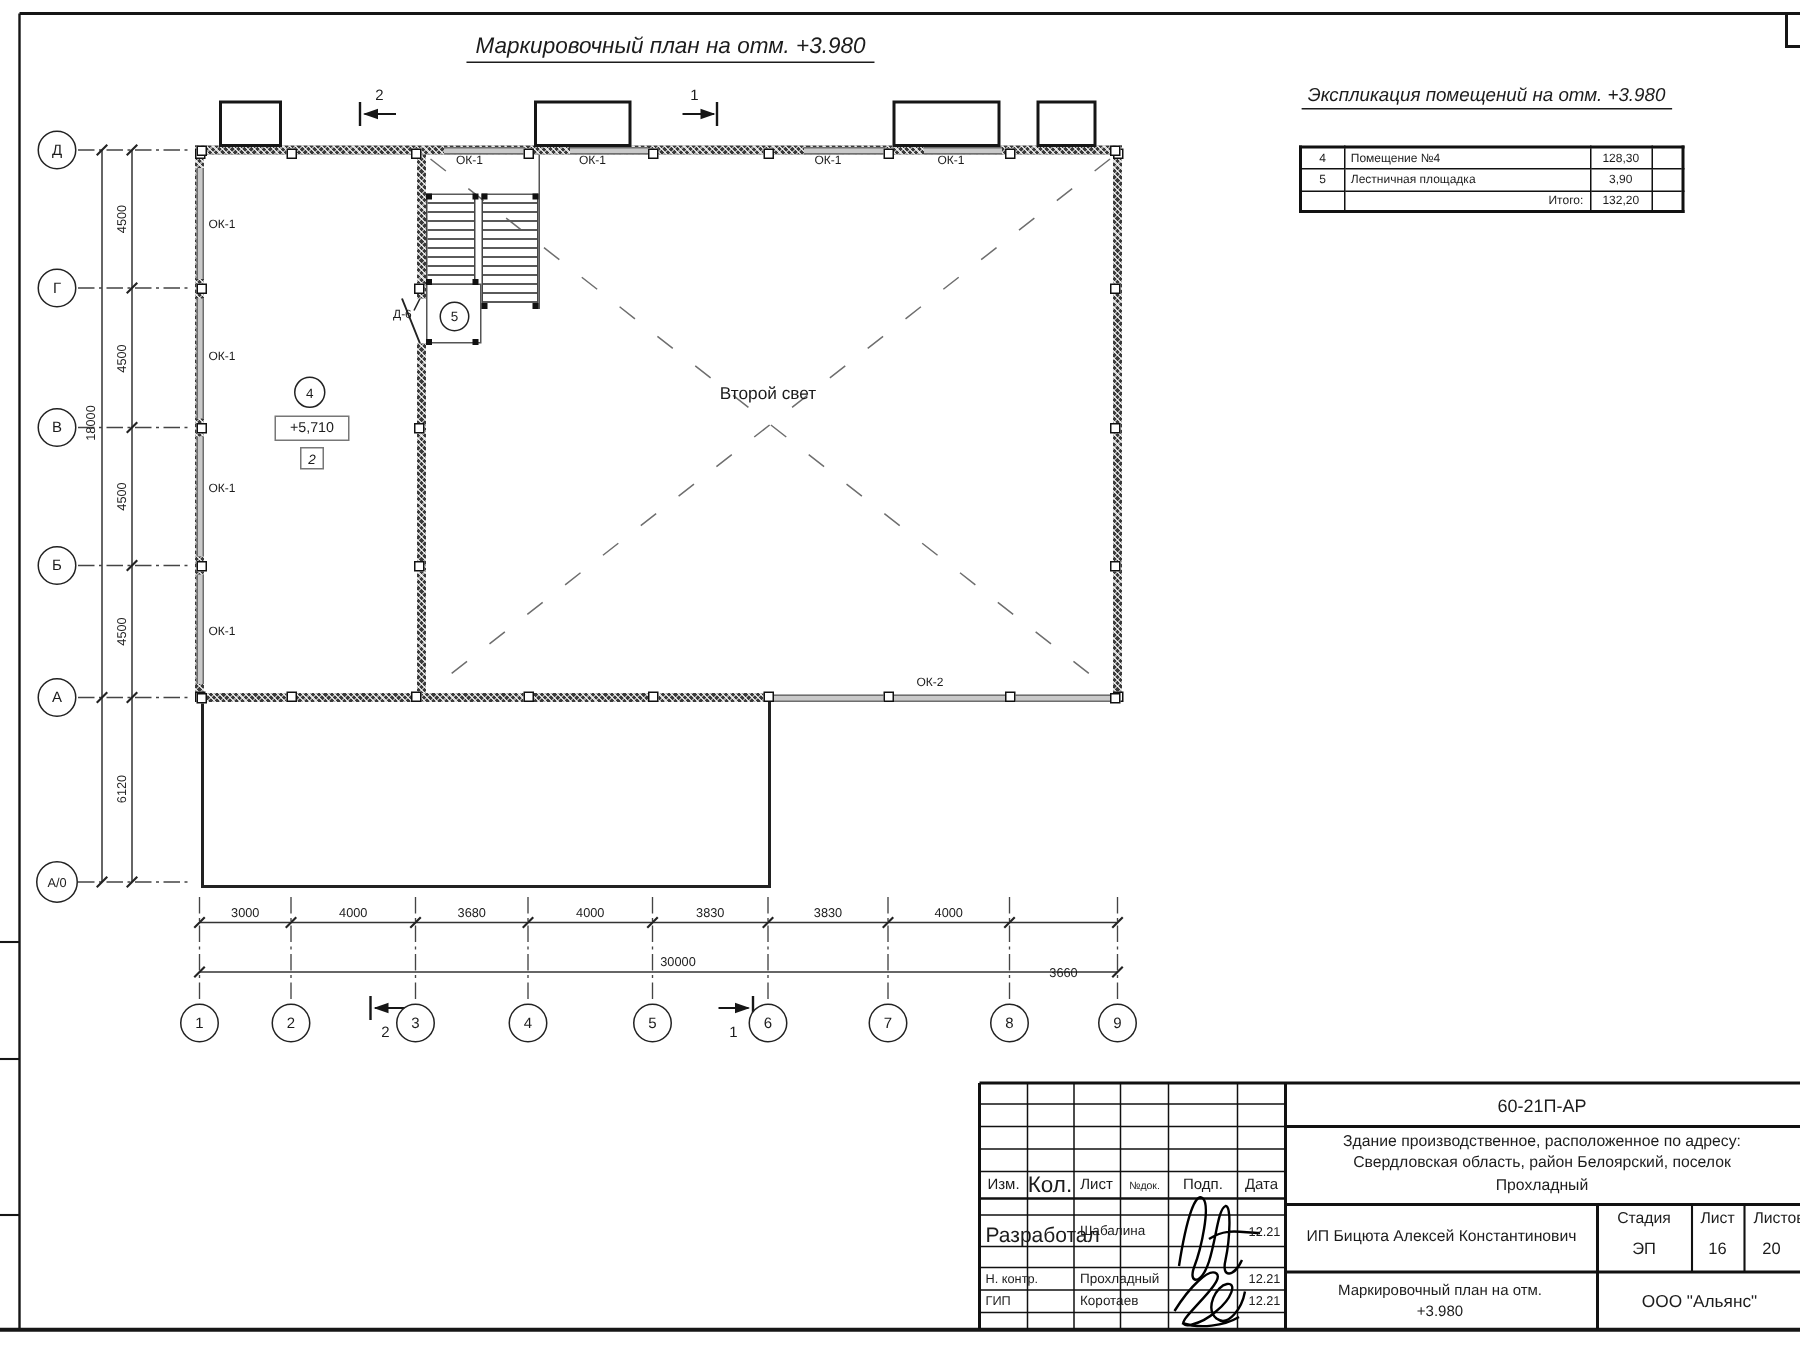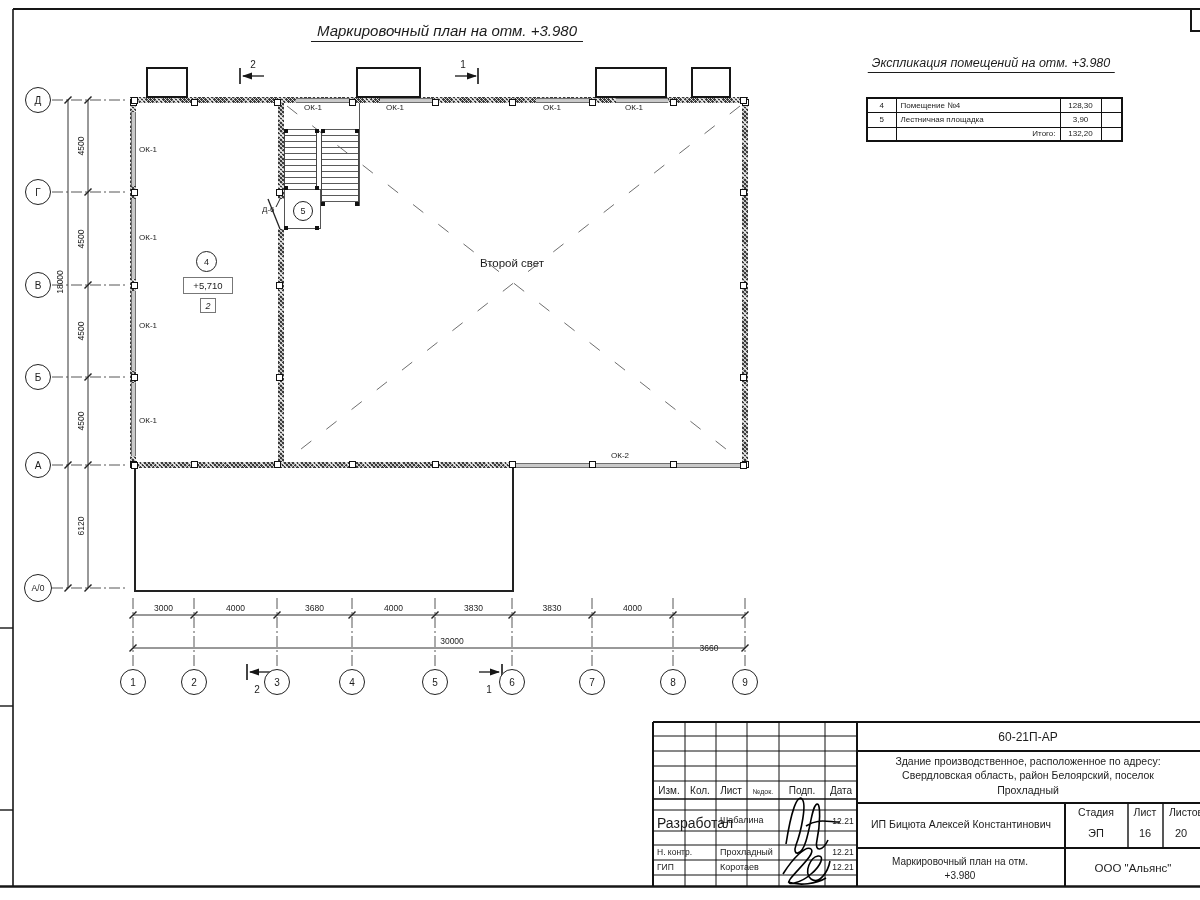--- a/index.html
+++ b/index.html
@@ -221,21 +221,21 @@
 <div class="txt ctr" style="left:253px;top:64px;font-size:10px">2</div>
 <div class="txt ctr" style="left:463px;top:64px;font-size:10px">1</div>
 <div class="txt ctr" style="left:257px;top:689px;font-size:10px">2</div>
 <div class="txt ctr" style="left:489px;top:689px;font-size:10px">1</div>
 
 <div class="tb-txt ctr" style="left:1028px;top:737px;font-size:12px">60-21П-АР</div>
 <div class="tb-txt ctr" style="left:1028px;top:761px;font-size:10.5px">Здание производственное, расположенное по адресу:</div>
 <div class="tb-txt ctr" style="left:1028px;top:775px;font-size:10.5px">Свердловская область, район Белоярский, поселок</div>
 <div class="tb-txt ctr" style="left:1028px;top:790px;font-size:10.5px">Прохладный</div>
 <div class="tb-txt ctr" style="left:669px;top:790px;font-size:10px">Изм.</div>
-<div class="tb-txt ctr" style="left:700px;top:790px;font-size:10px">Кол.</div>
+<div class="tb-txt ctr" style="left:700px;top:790px;font-size:15px">Кол.</div>
 <div class="tb-txt ctr" style="left:731px;top:790px;font-size:10px">Лист</div>
 <div class="tb-txt ctr" style="left:763px;top:791px;font-size:7px">№док.</div>
 <div class="tb-txt ctr" style="left:802px;top:790px;font-size:10px">Подп.</div>
 <div class="tb-txt ctr" style="left:841px;top:790px;font-size:10px">Дата</div>
 <div class="tb-txt" style="left:657px;top:815px;font-size:14px">Разработал</div>
 <div class="tb-txt" style="left:720px;top:815px;font-size:9px">Шабалина</div>
 <div class="tb-txt ctr" style="left:843px;top:821px;font-size:8.5px">12.21</div>
 <div class="tb-txt" style="left:657px;top:847px;font-size:8.5px">Н. контр.</div>
 <div class="tb-txt" style="left:720px;top:847px;font-size:9px">Прохладный</div>
 <div class="tb-txt ctr" style="left:843px;top:852px;font-size:8.5px">12.21</div>

